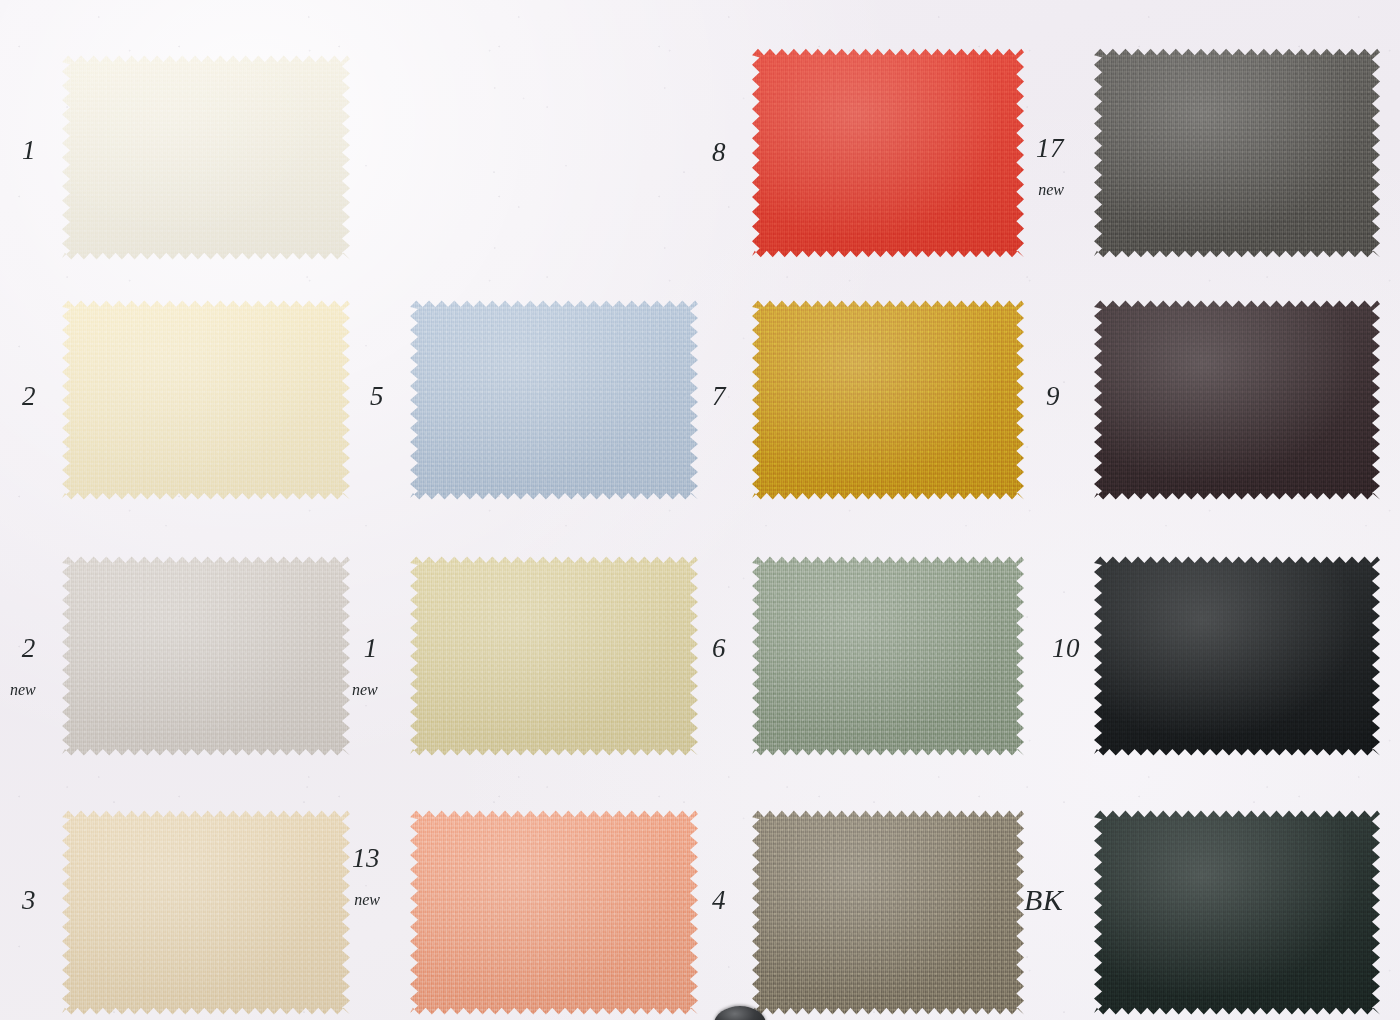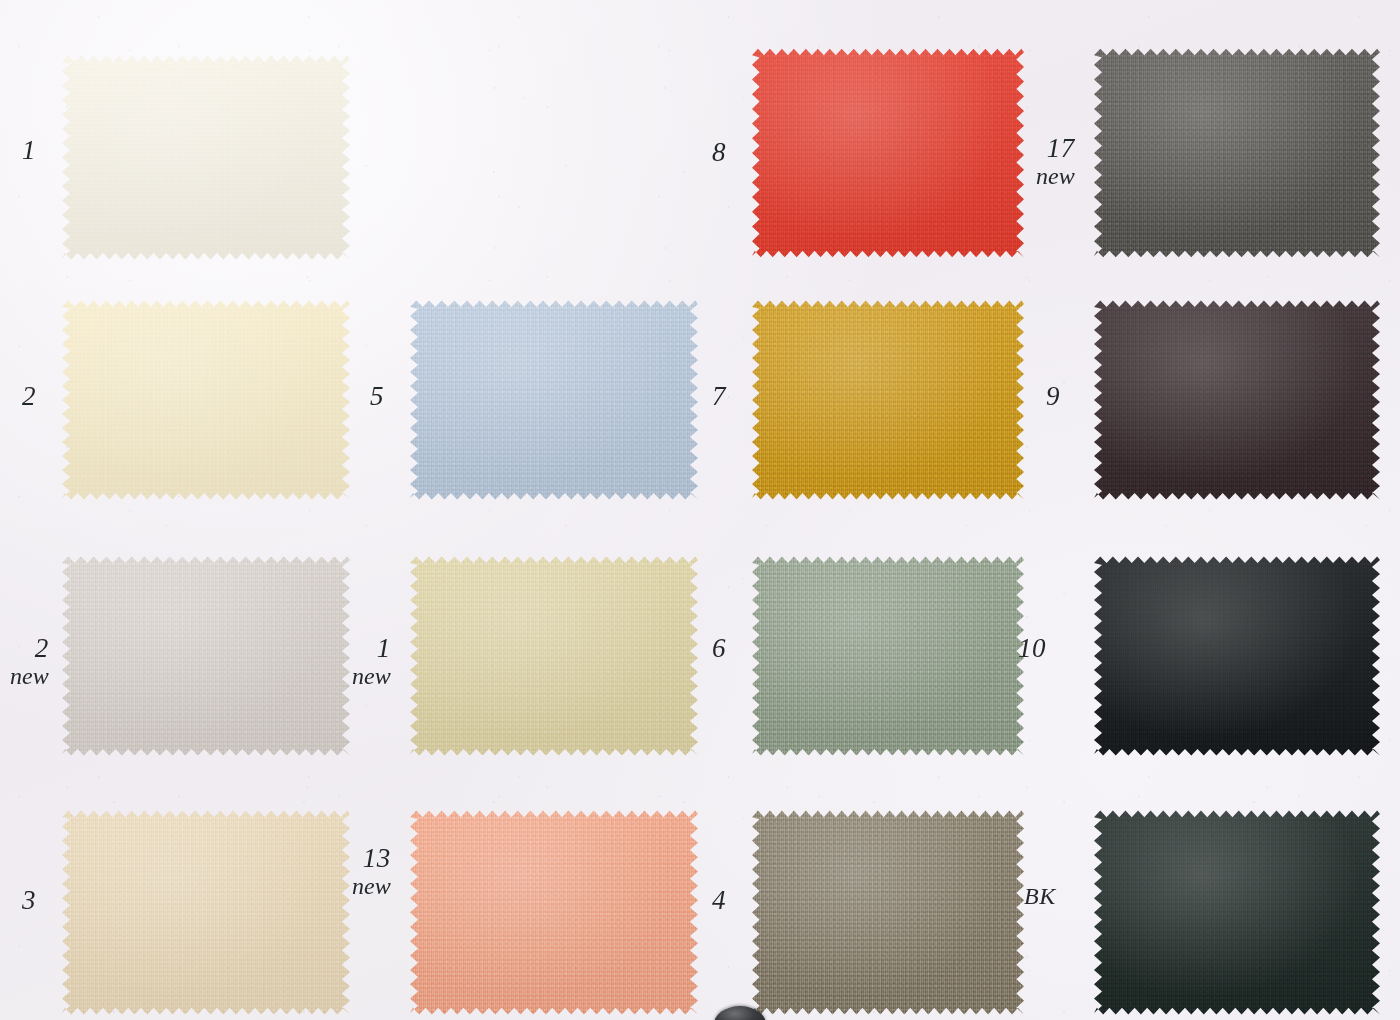--- a/index.html
+++ b/index.html
@@ -118,24 +118,24 @@
     white-space: nowrap;
     text-align: right;
   }
   .label .num {
     display: block;
     font-size: 27px;
     letter-spacing: 0.5px;
   }
   .label .new {
     display: block;
-    font-size: 24px;
-    margin-top: 2px;
-  }
-  .label.code .num { font-size: 24px; }
+    font-size: 16px;
+    margin-top: 20px;
+  }
+  .label.code .num { font-size: 30px; }
 
   
   #binding-dot {
     position: absolute;
     left: 714px;
     top: 1006px;
     width: 52px;
     height: 26px;
     border-radius: 50% 50% 46% 46% / 70% 70% 30% 30%;
     background:
@@ -227,21 +227,21 @@
       </div>
       <div class="swatch-cell" style="left: 1094px; top: 300px; width: 286px; height: 200px;">
         <div class="swatch-body" style="background-color: rgb(51, 38, 41);"></div>
       </div>
       <div class="label" style="left: 1046px; top: 382px;">
         <span class="num">9</span>
       </div>
       <div class="swatch-cell" style="left: 1094px; top: 556px; width: 286px; height: 200px;">
         <div class="swatch-body" style="background-color: rgb(21, 24, 26);"></div>
       </div>
-      <div class="label" style="left: 1018px; top: 634px;">
+      <div class="label" style="left: 1052px; top: 634px;">
         <span class="num">10</span>
       </div>
       <div class="swatch-cell" style="left: 1094px; top: 810px; width: 286px; height: 205px;">
         <div class="swatch-body" style="background-color: rgb(27, 38, 35);"></div>
       </div>
       <div class="label code" style="left: 1024px; top: 884px;">
         <span class="num">BK</span>
       </div>
     </div>
   <div id="binding-dot"></div>

